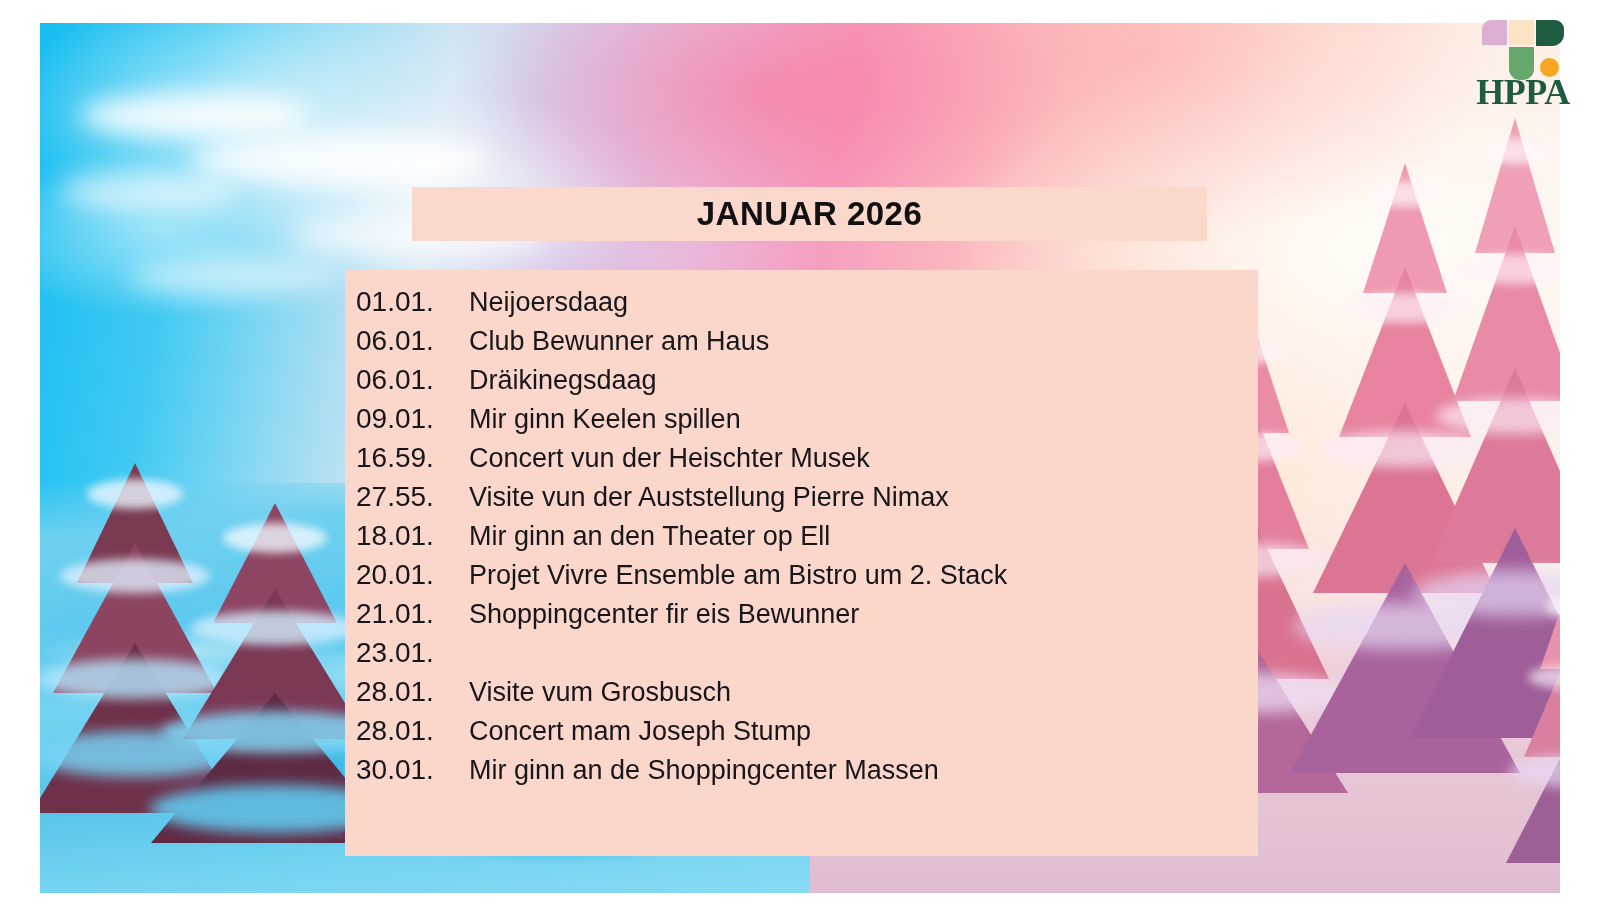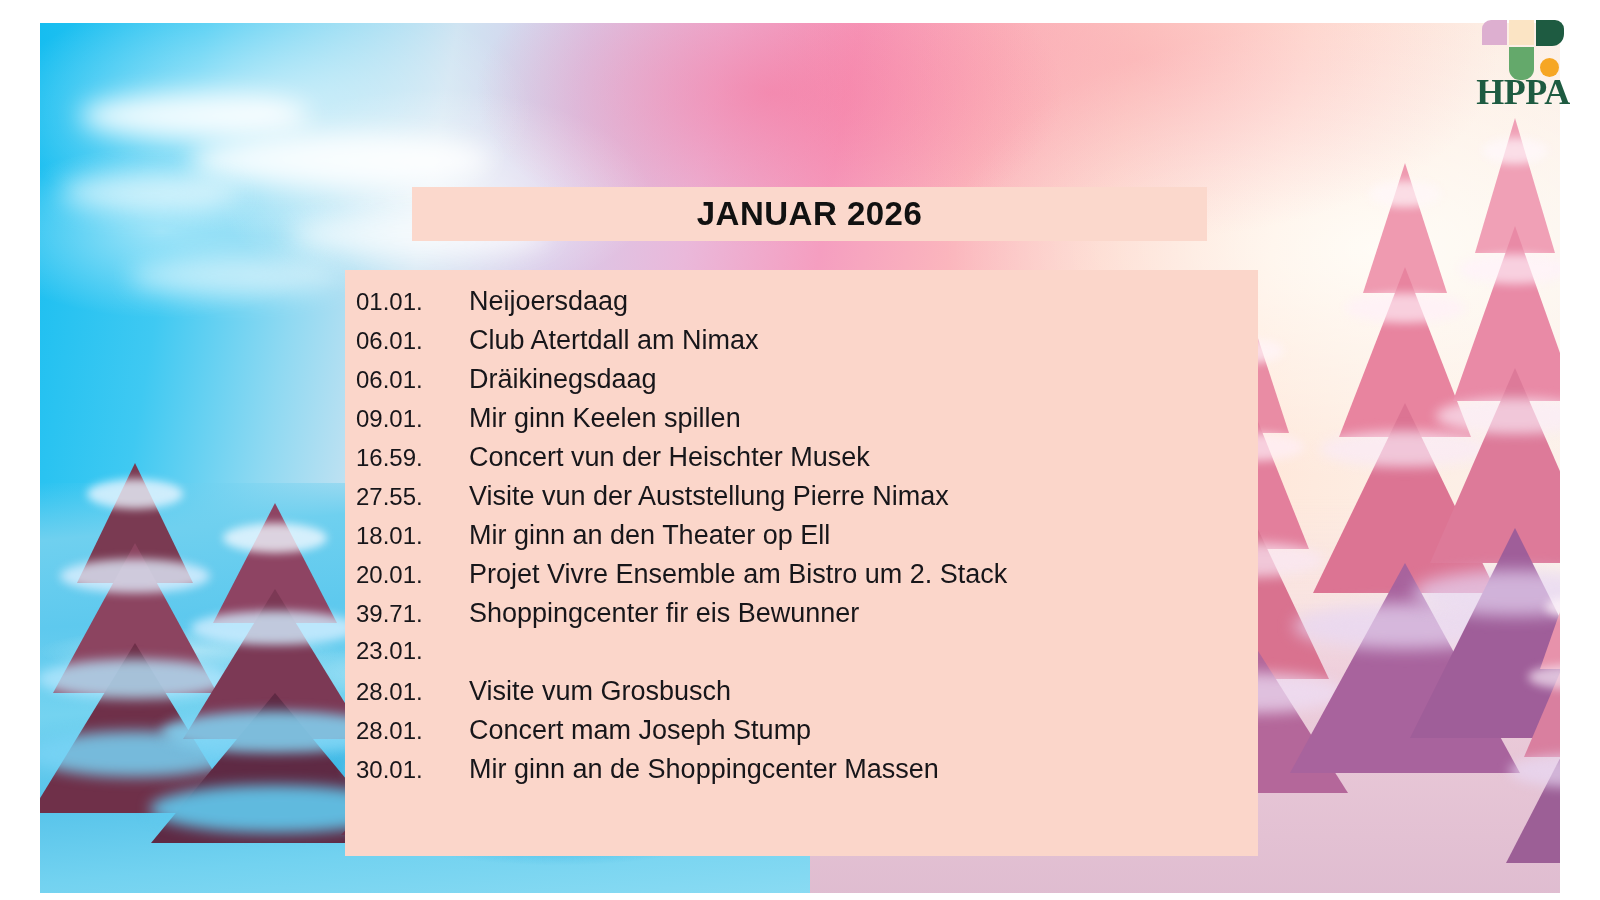--- a/index.html
+++ b/index.html
@@ -171,21 +171,21 @@
   .event-row {
     display: flex;
     align-items: baseline;
     height: 39px;
     padding-left: 11px;
   }
   .event-date {
     width: 113px;
     flex: 0 0 113px;
     font-family: "Liberation Sans", sans-serif;
-    font-size: 24px;
+    font-size: 28px;
     color: #17161a;
     white-space: nowrap;
   }
   .event-name {
     font-family: "Liberation Sans", sans-serif;
     font-size: 27px;
     color: #17161a;
     white-space: nowrap;
   }
 
@@ -336,21 +336,21 @@
   </div>
 
   <div id="events-panel">
     <ul id="events-list">
         <li class="event-row">
           <span class="event-date">01.01.</span>
           <span class="event-name">Neijoersdaag</span>
         </li>
         <li class="event-row">
           <span class="event-date">06.01.</span>
-          <span class="event-name">Club Atertdall am Nimax</span>
+          <span class="event-name">Club Bewunner am Haus</span>
         </li>
         <li class="event-row">
           <span class="event-date">06.01.</span>
           <span class="event-name">Dräikinegsdaag</span>
         </li>
         <li class="event-row">
           <span class="event-date">09.01.</span>
           <span class="event-name">Mir ginn Keelen spillen</span>
         </li>
         <li class="event-row">
@@ -363,21 +363,21 @@
         </li>
         <li class="event-row">
           <span class="event-date">18.01.</span>
           <span class="event-name">Mir ginn an den Theater op Ell</span>
         </li>
         <li class="event-row">
           <span class="event-date">20.01.</span>
           <span class="event-name">Projet Vivre Ensemble am Bistro um 2. Stack</span>
         </li>
         <li class="event-row">
-          <span class="event-date">39.71.</span>
+          <span class="event-date">21.01.</span>
           <span class="event-name">Shoppingcenter fir eis Bewunner</span>
         </li>
         <li class="event-row">
           <span class="event-date">23.01.</span>
         </li>
         <li class="event-row">
           <span class="event-date">28.01.</span>
           <span class="event-name">Visite vum Grosbusch</span>
         </li>
         <li class="event-row">

